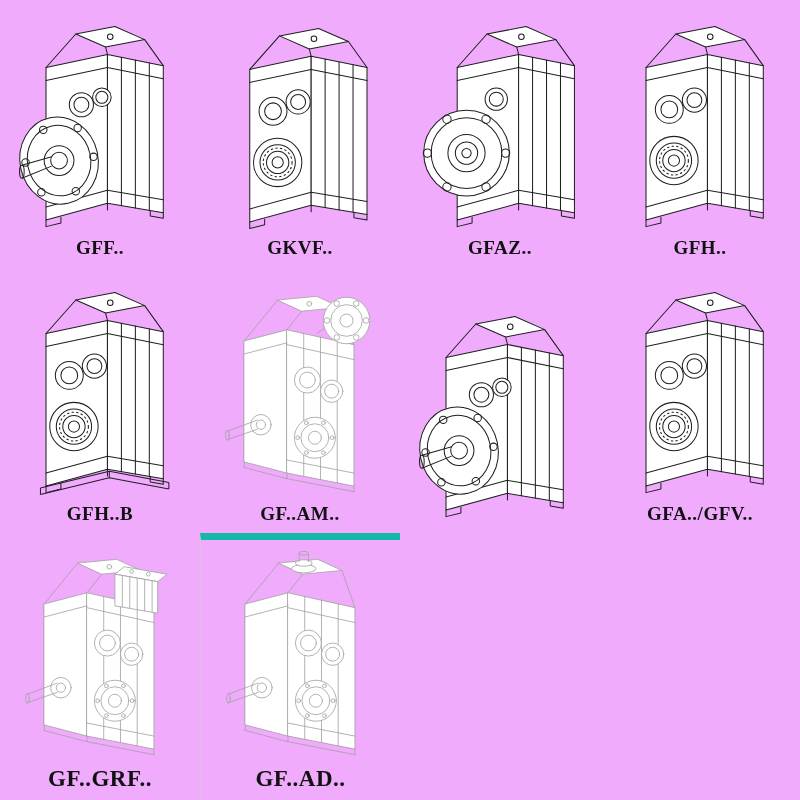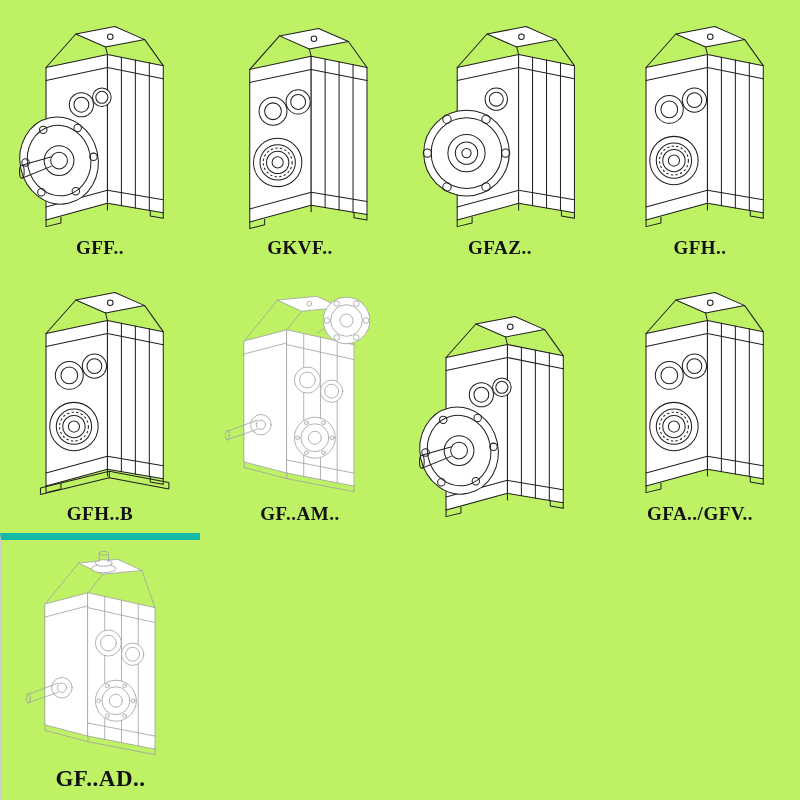--- a/index.html
+++ b/index.html
@@ -1,18 +1,18 @@
 <!DOCTYPE html>
 <html><head>
 <meta charset="utf-8">
 <title></title>
 <style>
   html,body{margin:0;padding:0;background:#ffffff;}
   .page{
-    width:800px;height:800px;background:#bef264;
+    width:800px;height:800px;background:#f0abfc;
     display:grid;
     grid-template-columns:repeat(4,1fr);
     grid-template-rows:repeat(3,1fr);
     font-family:"Liberation Serif", serif;
   }
   .cell{
     display:flex;flex-direction:column;align-items:center;justify-content:flex-end;
     padding:4px 2px 8px 2px;box-sizing:border-box;overflow:hidden;
   }
   .cell.boxed{border-left:1px solid #cccccc;border-top:7px solid #14b8a6;}
@@ -277,20 +277,26 @@
       </svg>
   </div>
 
   <div class="cell">
     <svg class="drawing" viewBox="0 0 180 230">
         <use href="#sym-hollow"></use>
       </svg>
     <div class="label">GFA../GFV..</div>
   </div>
 
+  <div class="cell">
+    <svg class="drawing" viewBox="0 0 180 230">
+        <use href="#sym-out-grf"></use>
+      </svg>
+    <div class="label label-lg">GF..GRF..</div>
+  </div>
 
   <div class="cell boxed">
     <svg class="drawing" viewBox="0 0 180 230">
         <use href="#sym-out-ad"></use>
       </svg>
     <div class="label label-lg">GF..AD..</div>
   </div>
 
 </div>
 

